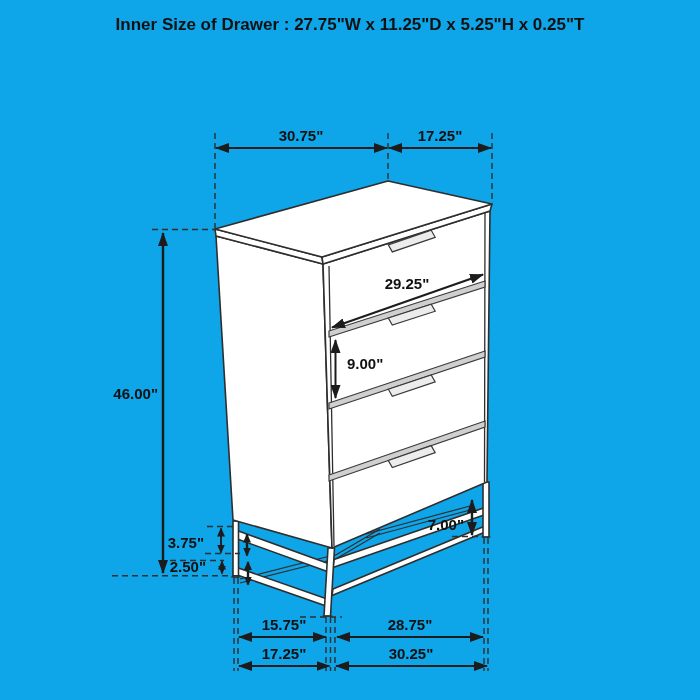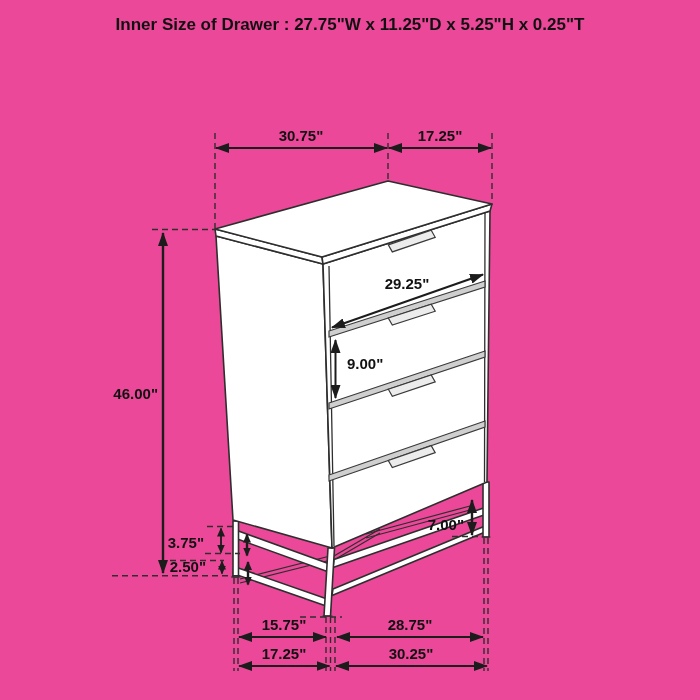--- a/index.html
+++ b/index.html
@@ -1,16 +1,16 @@
 <!DOCTYPE html>
 <html><head>
 <meta charset="utf-8">
 <style>
   html,body{margin:0;padding:0;background:#ffffff;}
-  .canvas{position:relative;width:700px;height:700px;background:#ec4899;overflow:hidden;
+  .canvas{position:relative;width:700px;height:700px;background:#0ea5e9;overflow:hidden;
           font-family:"Liberation Sans", sans-serif;}
   svg{display:block;}
   .title-text{font:bold 17px "Liberation Sans", sans-serif;fill:#111111;}
   .lbl{font:bold 15px "Liberation Sans", sans-serif;fill:#111111;}
   .edge{stroke:#2e2e2e;stroke-width:1.6;fill:#ffffff;stroke-linejoin:round;}
   .thin{stroke:#2e2e2e;stroke-width:1.2;fill:none;}
   .inner{stroke:#2e2e2e;stroke-width:1.3;fill:none;}
   .divider{fill:#cfcfcf;stroke:#3a3a3a;stroke-width:1.2;}
   .handle{fill:#ececec;stroke:#3a3a3a;stroke-width:1.2;}
   .dash{stroke:#2e2e2e;stroke-width:1.4;stroke-dasharray:6 4;fill:none;}

